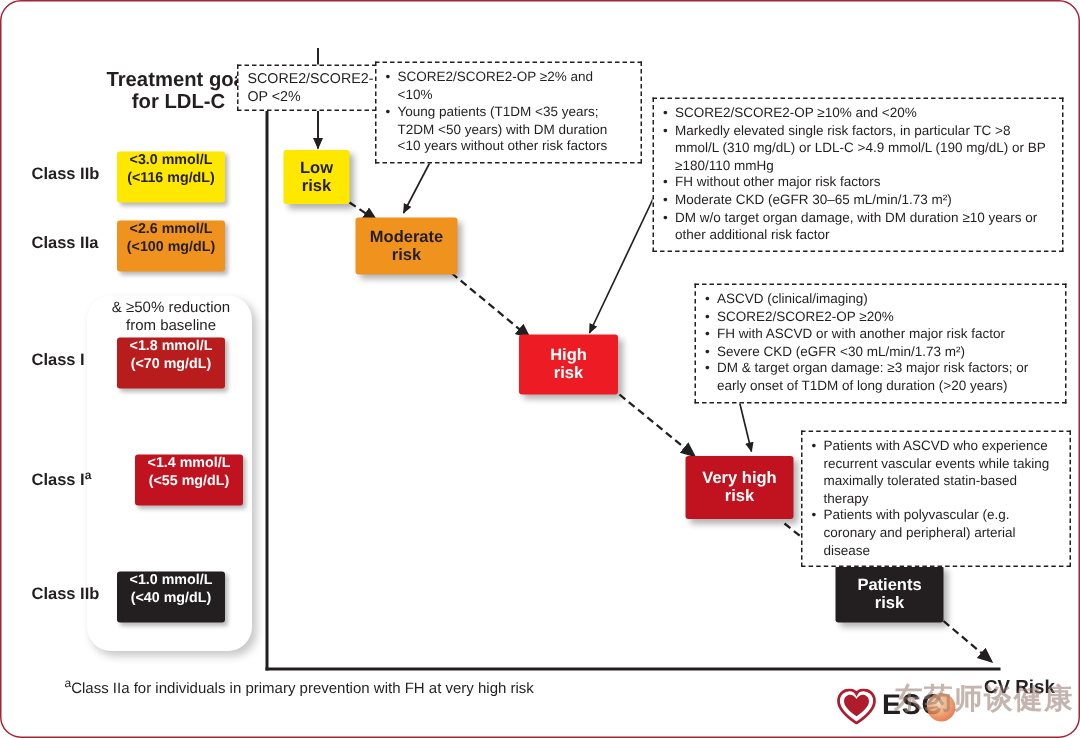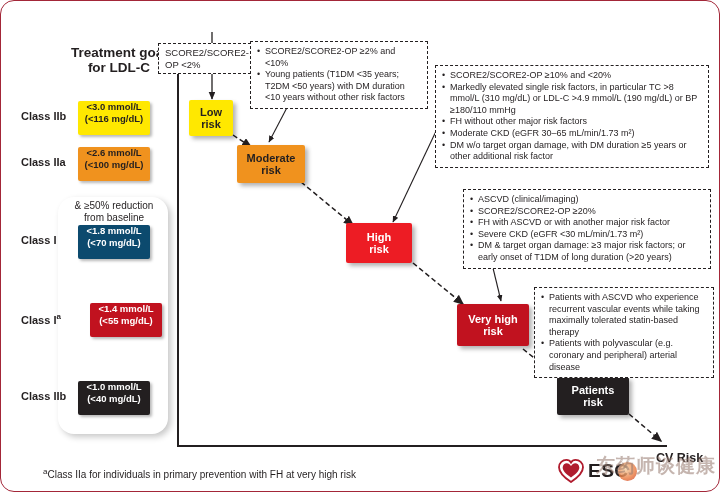--- a/index.html
+++ b/index.html
@@ -100,21 +100,21 @@
 
   
   #connectors{
     position:absolute;left:0;top:0;width:720px;height:492px;
     z-index:4;pointer-events:none;
   }
 
   
   #footnote{
     left:42px;top:450px;
-    font-size:10px;color:#231f20;z-index:4;margin-top:16px;
+    font-size:10px;color:#231f20;z-index:4;
   }
   #footnote sup{font-size:8px;}
 
   
   #esc-logo{
     left:557px;top:458px;
     display:flex;align-items:center;gap:4px;z-index:7;
   }
   #esc-heart{
     width:26px;height:24px;display:block;
@@ -172,21 +172,21 @@
   <div class="abs goal-box" style="top:146px;background:#F0921E;color:#231f20;">
     <span>&lt;2.6 mmol/L</span>
     <span>(&lt;100 mg/dL)</span>
   </div>
 
   <div class="abs" id="reduction-note">
     <div>&amp; ≥50% reduction</div>
     <div>from baseline</div>
   </div>
 
-  <div class="abs goal-box" style="top:224px;background:#0c4a6e;color:#ffffff;">
+  <div class="abs goal-box" style="top:224px;background:#b91c1c;color:#ffffff;">
     <span>&lt;1.8 mmol/L</span>
     <span>(&lt;70 mg/dL)</span>
   </div>
   <div class="abs goal-box" style="top:302px;background:#C1121F;color:#ffffff;margin-left:12px;">
     <span>&lt;1.4 mmol/L</span>
     <span>(&lt;55 mg/dL)</span>
   </div>
   <div class="abs goal-box" style="top:380px;background:#231F20;color:#ffffff;">
     <span>&lt;1.0 mmol/L</span>
     <span>(&lt;40 mg/dL)</span>
@@ -268,21 +268,21 @@
       <li>Young patients (T1DM &lt;35 years; T2DM &lt;50 years) with DM duration &lt;10 years without other risk factors</li>
     </ul>
   </div>
 
   <div class="abs callout" style="left:434px;top:64px;width:274px;">
     <ul>
       <li>SCORE2/SCORE2-OP ≥10% and &lt;20%</li>
       <li>Markedly elevated single risk factors, in particular TC &gt;8 mmol/L (310 mg/dL) or LDL-C &gt;4.9 mmol/L  (190 mg/dL) or BP ≥180/110 mmHg</li>
       <li>FH without other major risk factors</li>
       <li>Moderate CKD (eGFR 30–65 mL/min/1.73 m²)</li>
-      <li>DM w/o target organ damage, with DM duration ≥5 years or other additional risk factor</li>
+      <li>DM w/o target organ damage, with DM duration ≥10 years or other additional risk factor</li>
     </ul>
   </div>
 
   <div class="abs callout" style="left:462px;top:188px;width:248px;">
     <ul>
       <li>ASCVD (clinical/imaging)</li>
       <li>SCORE2/SCORE2-OP ≥20%</li>
       <li>FH with ASCVD or with another major risk factor</li>
       <li>Severe CKD (eGFR &lt;30 mL/min/1.73 m²)</li>
       <li>DM &amp; target organ damage: ≥3 major risk factors; or early onset of T1DM of long duration (&gt;20 years)</li>

